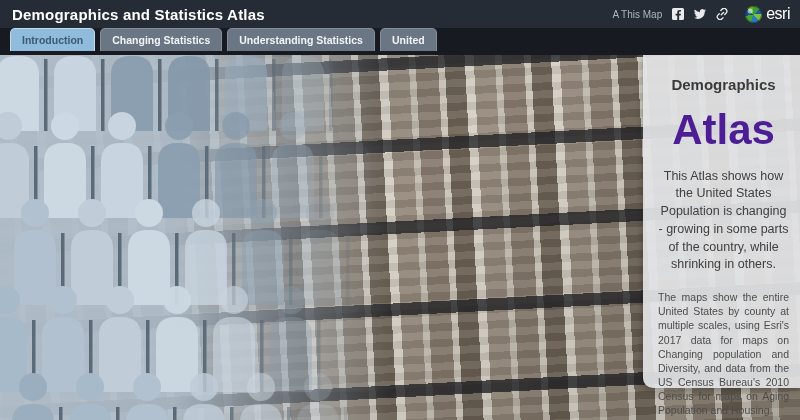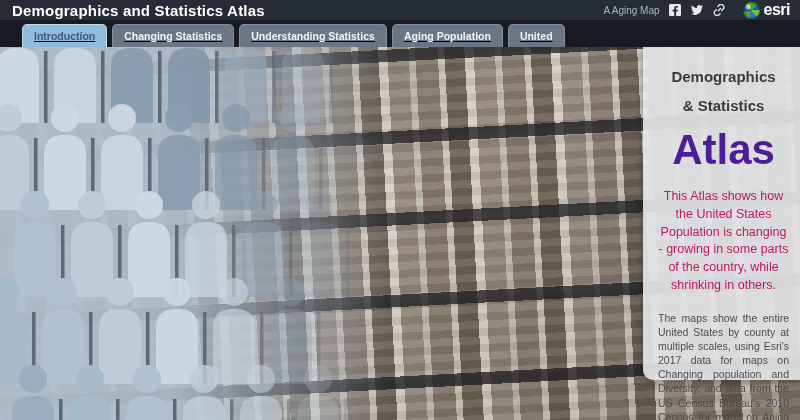--- a/index.html
+++ b/index.html
@@ -1,40 +1,40 @@
 <!DOCTYPE html>
 <html><head>
 <meta charset="utf-8">
 <style>
   * { margin:0; padding:0; box-sizing:border-box; }
   html,body { width:800px; height:420px; overflow:hidden;
     font-family:"Liberation Sans", sans-serif; background:#171b21; }
   .app { width:800px; height:420px; display:flex; flex-direction:column; }
 
   
-  .header { height:20px; background:#262c35; display:flex; align-items:center;
+  .header { height:28px; background:#262c35; display:flex; align-items:center;
     padding:0 10px 0 12px; flex:0 0 auto; }
   .app-title { color:#ffffff; font-size:15px; font-weight:bold; letter-spacing:.2px; }
   .header-right { margin-left:auto; display:flex; align-items:center; gap:9px; }
   .storymap-label { color:#aeb4bc; font-size:10px; }
   .soc-icon { width:13px; height:13px; display:inline-flex; align-items:center;
     justify-content:center; color:#e8eaec; }
   .soc-icon svg { width:12px; height:12px; fill:#e8eaec; }
   .esri-logo { display:flex; align-items:center; gap:4px; margin-left:8px; }
   .esri-globe { width:17px; height:17px; border-radius:50%;
     background:
       radial-gradient(circle at 30% 30%, rgba(255,255,255,.55) 0 2px, rgba(255,255,255,0) 3px),
       conic-gradient(#3f9c35 0 45deg,#1d5c9e 45deg 90deg,#7ac143 90deg 140deg,
         #2a7bbd 140deg 200deg,#4ba52e 200deg 260deg,#174f8a 260deg 310deg,#63b32f 310deg 360deg);
     box-shadow: inset 0 0 0 1px rgba(0,0,0,.35); }
-  .esri-word { color:#ffffff; font-size:16px; font-weight:bold; letter-spacing:-.5px; }
-
-  
-  .tabbar { height:27px; background:#171b21; display:flex; align-items:flex-end;
-    padding:0 0 0 22px; flex:0 0 auto;text-decoration:underline; }
+  .esri-word { color:#ffffff; font-size:16px; font-weight:normal; letter-spacing:-.5px; }
+
+  
+  .tabbar { height:27px; background:#171b21; display:flex; 
+    padding:0 0 0 10px; flex:0 0 auto; }
   .tab { height:23px; display:flex; align-items:center; padding:0 11px;
     margin-right:5px; border-radius:5px 5px 0 0; font-size:10.5px; font-weight:bold;
     background:#6b7684; color:#f2f4f6; cursor:pointer; white-space:nowrap;
     border:1px solid rgba(255,255,255,.18); border-bottom:none; }
   .tab.active { background:#8fbcdc; color:#3c5a73; border-color:rgba(255,255,255,.45); }
 
   
   .content { position:relative; flex:1 1 auto; overflow:hidden; background:#b0a99d; }
 
   
@@ -57,33 +57,33 @@
   .crowd { position:absolute; left:0; top:0; bottom:0; width:400px; overflow:hidden; }
   .person { position:absolute; }
 
   
   .panel { position:absolute; top:0; right:0; width:157px; height:333px;
     background:rgba(226,227,229,.93); border-radius:0 0 0 10px;
     padding:16px 11px 10px 15px; text-align:center;
     box-shadow:-1px 2px 6px rgba(0,0,0,.25); }
   .panel-heading { font-size:15px; font-weight:bold; color:#3b3b3b; line-height:1.9; }
   .panel-title { font-size:42px; font-weight:bold; color:#4c1d95; margin:6px 0 14px; }
-  .panel-intro { font-size:12.5px; color:#be185d; line-height:1.42; margin-bottom:16px; }
+  .panel-intro { font-size:12.5px; color:#404040; line-height:1.42; margin-bottom:16px; }
   .panel-body { font-size:10.5px; color:#4c4c4c; line-height:1.35;
     text-align:justify; margin-bottom:14px; }
 </style>
 </head>
 <body>
 
 <div class="app">
 
   <div class="header">
     <div class="app-title">Demographics and Statistics Atlas</div>
     <div class="header-right">
-      <span class="storymap-label">A Aging Map</span>
+      <span class="storymap-label">A This Map</span>
       <span class="soc-icon">
         <svg viewBox="0 0 16 16">
             <path d="M2 0h12a2 2 0 0 1 2 2v12a2 2 0 0 1-2 2H9.5v-6h2l.4-2.4h-2.4V6c0-.7.3-1.2 1.2-1.2h1.3V2.6c-.3 0-1-.1-1.9-.1-1.9 0-3.1 1.1-3.1 3.2v1.9H4.8V10H7v6H2a2 2 0 0 1-2-2V2a2 2 0 0 1 2-2z"></path>
           </svg>
       </span>
       <span class="soc-icon">
         <svg viewBox="0 0 16 16">
             <path d="M16 3a6.6 6.6 0 0 1-1.9.5A3.3 3.3 0 0 0 15.5 1.7a6.5 6.5 0 0 1-2.1.8A3.3 3.3 0 0 0 7.8 5.5 9.3 9.3 0 0 1 1.1 2.1a3.3 3.3 0 0 0 1 4.4A3.2 3.2 0 0 1 .6 6.1v.1a3.3 3.3 0 0 0 2.6 3.2 3.3 3.3 0 0 1-1.5.1 3.3 3.3 0 0 0 3.1 2.3A6.6 6.6 0 0 1 0 13.1 9.3 9.3 0 0 0 5 14.6c6 0 9.3-5 9.3-9.3v-.4A6.7 6.7 0 0 0 16 3z"></path>
           </svg>
       </span>
@@ -96,21 +96,20 @@
         <span class="esri-globe"></span>
         <span class="esri-word">esri</span>
       </span>
     </div>
   </div>
 
   <div class="tabbar" id="tabbar">
       <div class="tab active">Introduction</div>
       <div class="tab">Changing Statistics</div>
       <div class="tab">Understanding Statistics</div>
-      <div class="tab">Aging Population</div>
       <div class="tab">United</div>
     </div>
 
   <div class="content">
     <div class="aerial"></div>
     <div class="aerial-shade"></div>
     <div class="crowd-wash"></div>
     <div class="crowd" id="crowd">
         <svg viewBox="0 0 58 108" class="person" style="left: -9px; top: -32px; width: 58px; height: 108px; opacity: 1;">
           <rect x="53" y="36" width="3.5" height="72" fill="#5a6a78"></rect>
@@ -270,21 +269,20 @@
         <svg viewBox="0 0 58 108" class="person" style="left: 291px; top: 316px; width: 58px; height: 108px; opacity: 0.205263;">
           <rect x="53" y="36" width="3.5" height="72" fill="#5a6a78"></rect>
           <circle cx="27" cy="16" r="14" fill="#c8d4df"></circle>
           <path d="M6,108 V52 Q6,33 25,33 h4 Q48,33 48,52 V108 Z" fill="#c8d4df"></path>
         </svg>
       </div>
 
     <div class="panel">
       <div class="panel-heading">
         <div>Demographics</div>
-        <div>&amp; Statistics</div>
       </div>
       <div class="panel-title">Atlas</div>
       <div class="panel-intro">This Atlas shows how the United States Population is changing - growing in some parts of the country, while shrinking in others.</div>
       <div class="panel-body">The maps show the entire United States by county at multiple scales, using Esri's 2017 data for maps on Changing population and Diversity, and data from the US Census Bureau's 2010 Census for maps on Aging Population and Housing.</div>
 
     </div>
   </div>
 
 </div>
 

